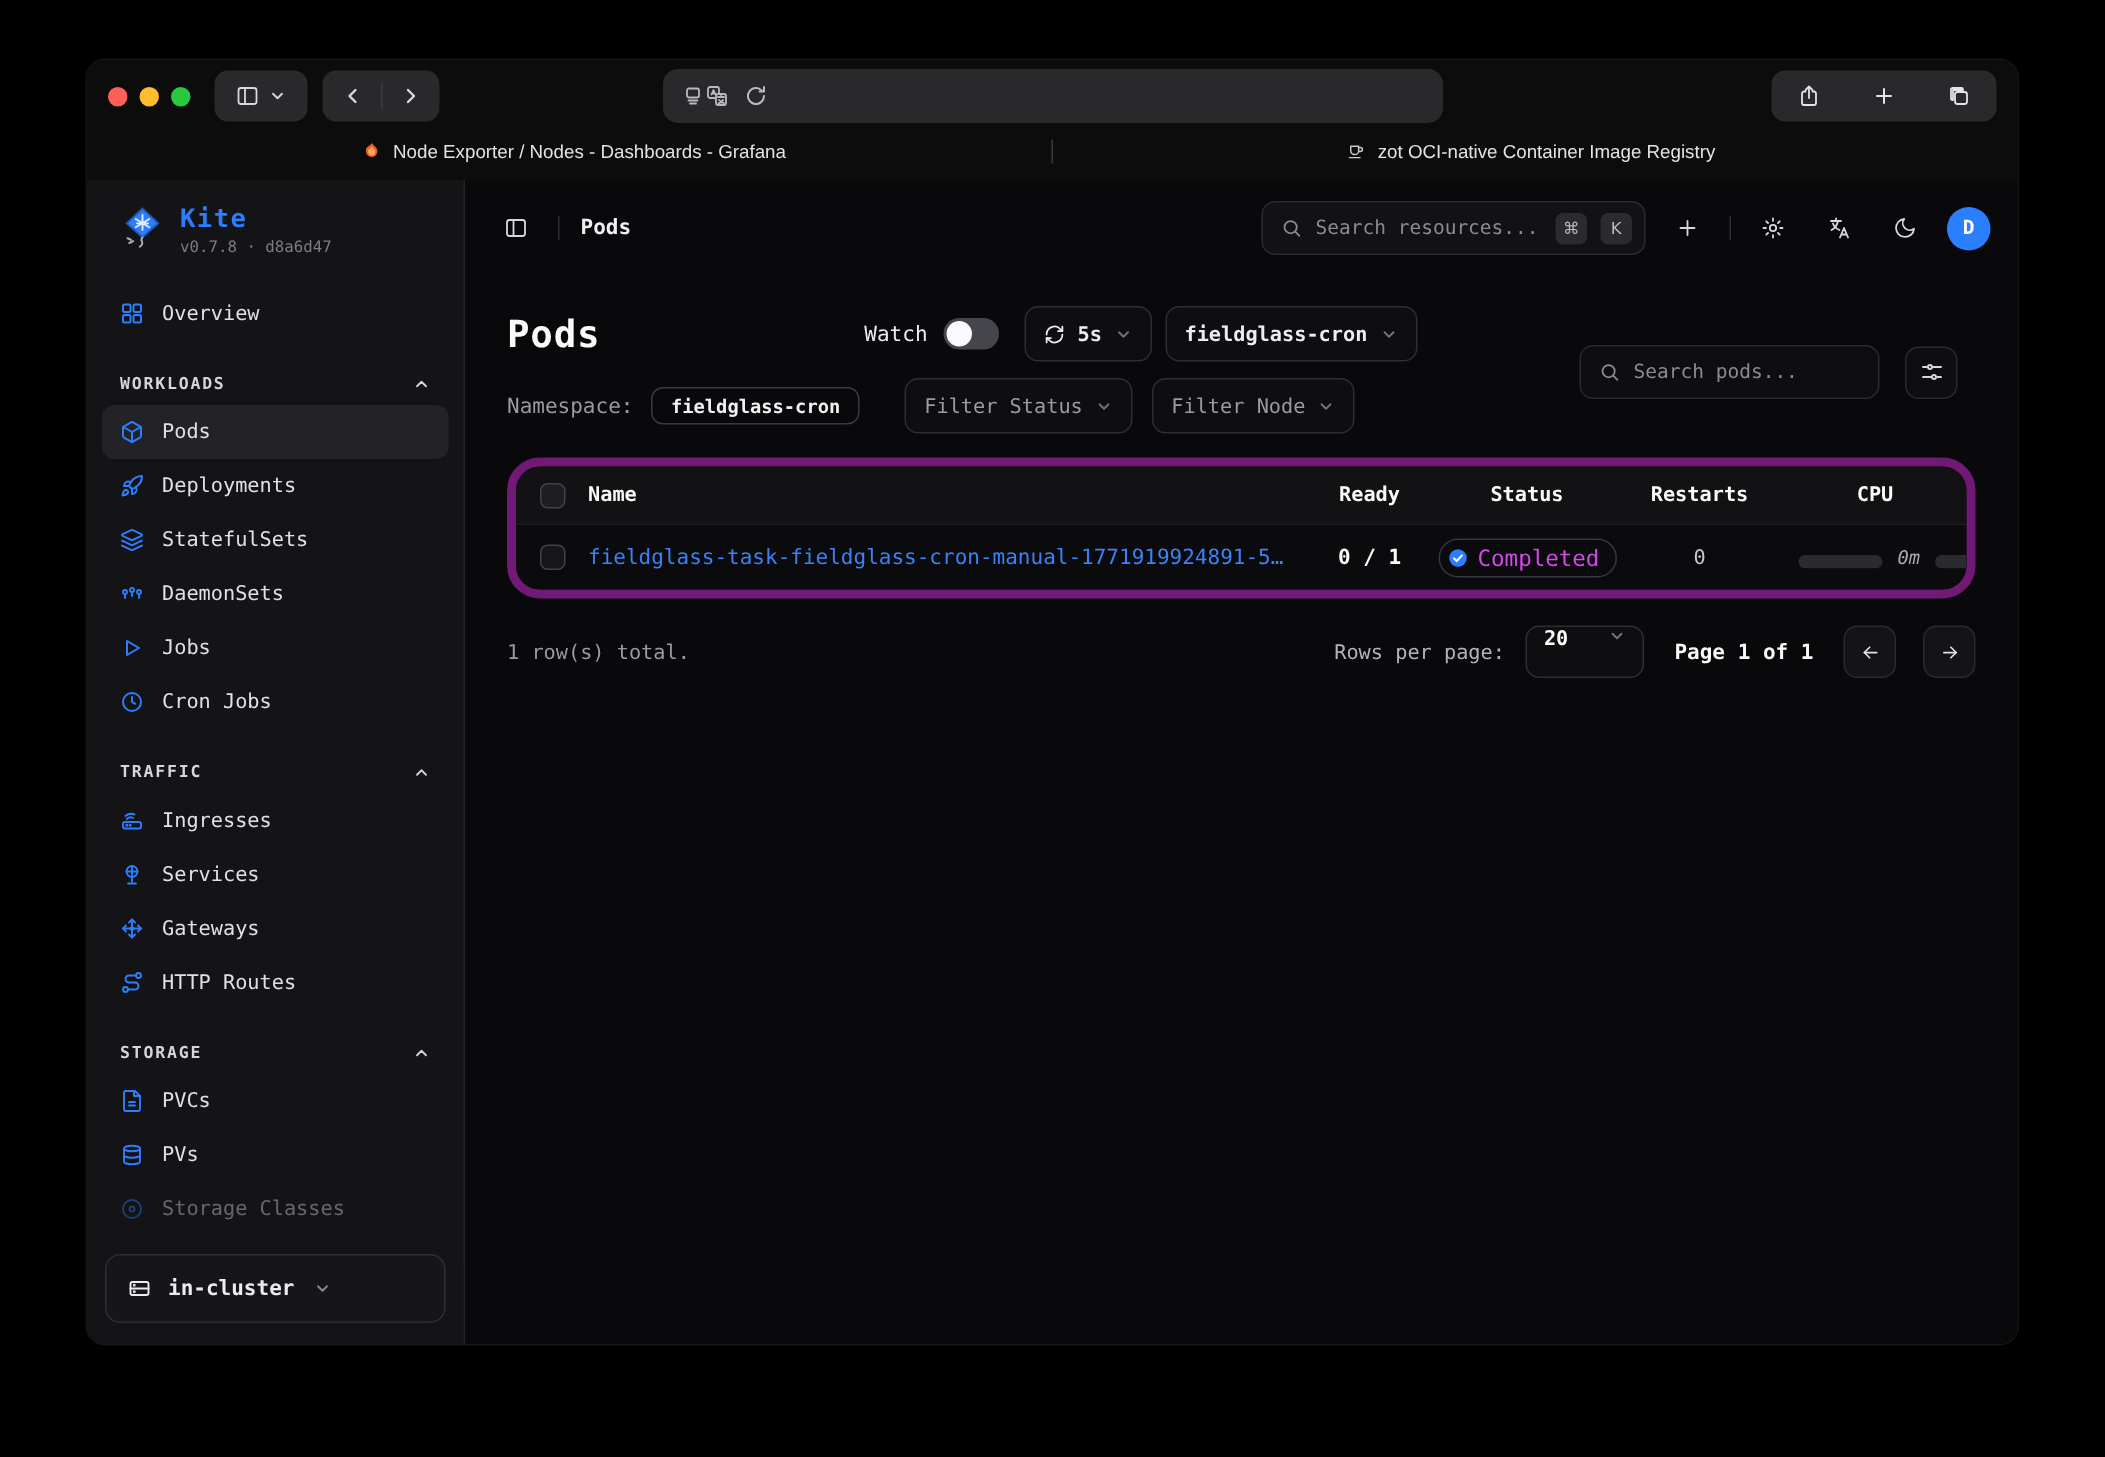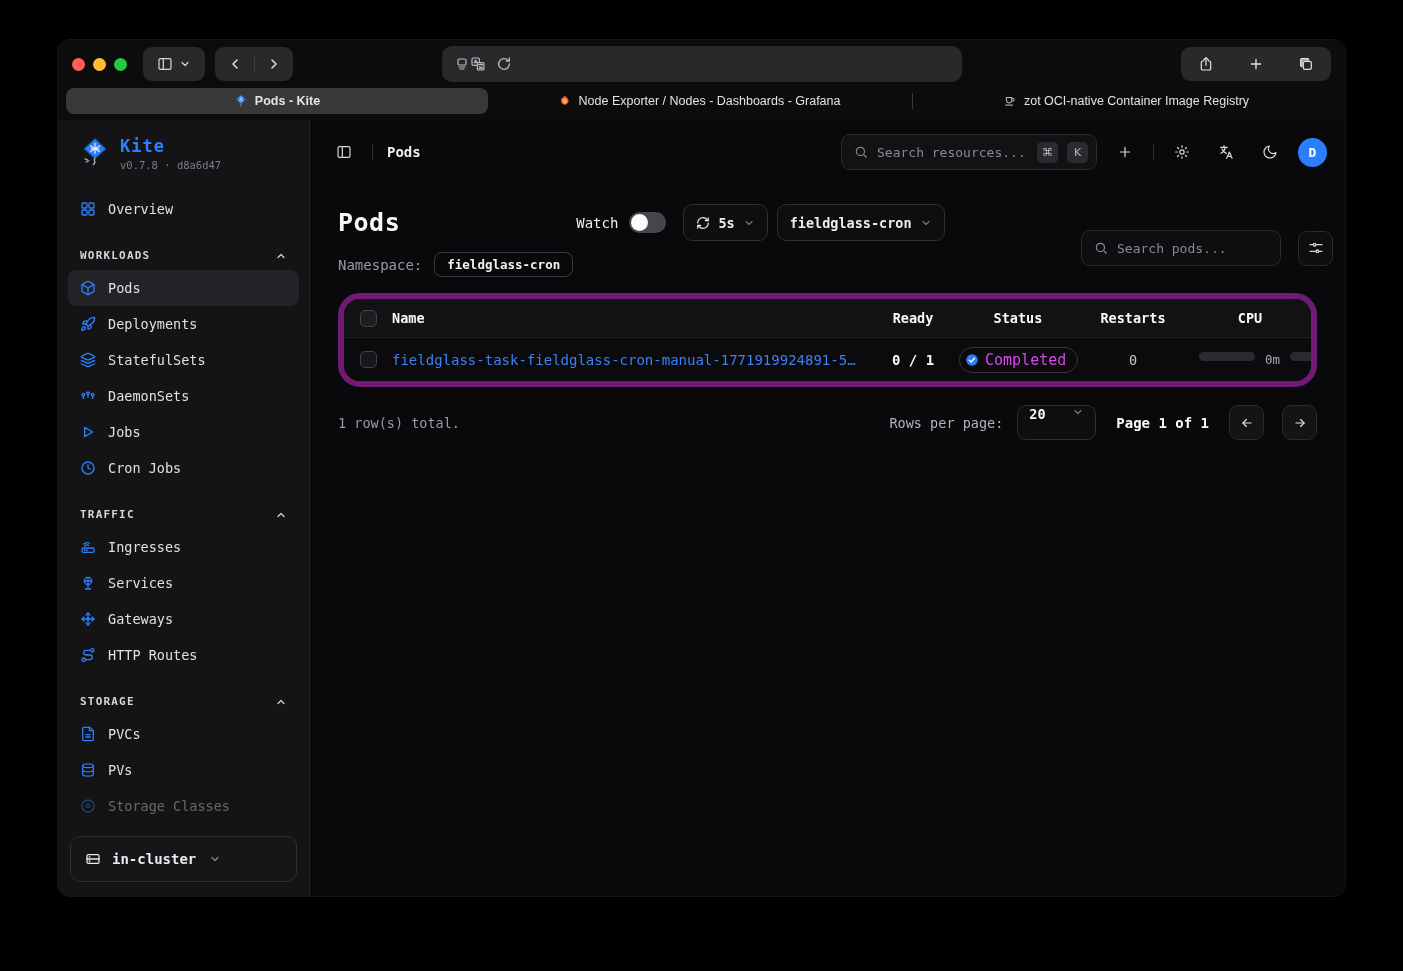--- a/index.html
+++ b/index.html
@@ -85,21 +85,21 @@
   .dd { height:37px; border:1px solid #2e2e33; border-radius:9px; background:#0e0e11; display:flex;
         align-items:center; gap:8px; padding:0 12px; color:#ededf0; font-size:13.5px; }
   .dd .chev { color:#73737c; }
   .dd.bold { font-weight:bold; }
   .dd.muted { color:#9a9aa3; }
   .row2 { display:flex; align-items:center; margin-top:11px; }
   .ns-label { color:#9a9aa3; font-size:14px; }
   .ns-badge { border:1px solid #3a3a40; border-radius:8px; height:25px; display:flex; align-items:center;
               padding:0 12px; color:#f2f2f4; font-size:12.5px; font-weight:bold; margin-left:12px; }
   .row2 .filters { display:flex; gap:13px; margin-left:30px; }
-  .search-block { position:absolute; top:46px; right:12px; display:flex; align-items:center; gap:17px; }
+  .search-block { position:absolute; top:46px; right:40px; display:flex; align-items:center; gap:17px; }
   .search-pods { width:200px; height:36px; border:1px solid #2a2a2f; background:#0e0e11; border-radius:9px;
                  display:flex; align-items:center; gap:9px; padding:0 12px; color:#8a8a92; }
   .search-pods input { flex:1; min-width:0; background:transparent; border:none; outline:none; color:#cacace;
                        font-family:inherit; font-size:13px; }
   .search-pods input::placeholder { color:#8a8a92; }
   .sliders-btn { width:35px; height:35px; border:1px solid #2a2a2f; border-radius:9px; background:#0e0e11;
                  display:flex; align-items:center; justify-content:center; color:#d8d8dc; }
 
   
   .table { margin-top:16px; border:6px solid #701a75; border-radius:22px; overflow:hidden; }
@@ -107,21 +107,21 @@
   .thead { background:#121215; height:38px; color:#fafafa; font-weight:bold; font-size:13.5px; }
   .trow  { height:44px; border-top:1px solid #1e1e22; background:#0b0b0d; font-size:13.5px; }
   .cell-check { display:flex; justify-content:center; }
   .checkbox { width:17px; height:17px; border:1px solid #42424a; border-radius:5px; background:rgba(255,255,255,.05); }
   .cell-c { text-align:center; }
   .pod-link { color:#3b82f6; font-size:14px; white-space:nowrap; overflow:hidden; text-overflow:ellipsis; display:block; }
   .ready-val { color:#fafafa; font-weight:bold; font-size:14px; }
   .restarts-val { color:#c9c9cf; }
   .status-badge { display:inline-flex; align-items:center; gap:6px; border:1px solid #36363d; border-radius:999px;
                   padding:3px 11px 3px 5px; color:#d946ef; font-size:15px; }
-  .cpu-cell { display:flex; align-items:flex-start; gap:10px; overflow:hidden; padding-left:10px; }
+  .cpu-cell { display:flex; align-items:flex-end; gap:10px; overflow:hidden; padding-left:10px;font-style:italic; }
   .bar { height:9px; border-radius:5px; background:#2a2a30; flex-shrink:0; }
   .bar.b1 { width:56px; } .bar.b2 { width:44px; }
   .cpu-val { color:#a9a9b2; font-size:12.5px; flex-shrink:0; }
 
   
   .tfooter { display:flex; align-items:center; margin-top:18px; }
   .total-text { color:#9a9aa3; font-size:13.5px; }
   .tfooter .right { margin-left:auto; display:flex; align-items:center; gap:14px; }
   .rpp-label { color:#b3b3bb; font-size:13.5px; }
   .rpp-dd { height:35px; min-width:79px; border:1px solid #2e2e33; border-radius:9px; background:#0e0e11;
@@ -216,30 +216,20 @@
         <div class="act">
             <svg class="ic" viewBox="0 0 24 24" fill="none" stroke="currentColor" stroke-width="1.8">
               <rect x="8" y="8" width="12" height="12" rx="2.5"></rect>
               <path d="M16 5.5V6H6a0 0 0 0 0 0 0v10h-.5A1.5 1.5 0 0 1 4 14.5v-9A1.5 1.5 0 0 1 5.5 4h9A1.5 1.5 0 0 1 16 5.5z"></path>
             </svg>
           </div>
       </div>
     </div>
 
     <div class="tabs-row">
-      <div class="tab active">
-        <span>
-            <svg class="ic14" viewBox="0 0 24 24">
-              <path d="M12 1.5 20 9.5 12 17 4 9.5Z" fill="#2f7df6"></path>
-              <path d="M12 4.5v9M8.8 6.6l6.4 5.2M15.2 6.6 8.8 11.8" stroke="#cfe3ff" stroke-width="1.1" fill="none"></path>
-              <path d="M12 17c-1.6 1.8 1.4 3-1.2 5" stroke="#9aa0a8" stroke-width="1.2" fill="none"></path>
-            </svg>
-          </span>
-        <span>Pods - Kite</span>
-      </div>
       <div class="tab">
         <span>
             <svg class="ic14" viewBox="0 0 24 24">
               <path d="M12 2c.8 3.2 4.8 4.2 6 8a6.6 6.6 0 1 1-12.9.6C4.6 6.4 9.8 6.2 12 2z" fill="#f05a28"></path>
               <path d="M12 6c.5 2 3 2.8 3.7 5.2A4.2 4.2 0 1 1 7.5 12C7.3 9 10.6 8.6 12 6z" fill="#fba55c"></path>
             </svg>
           </span>
         <span>Node Exporter / Nodes - Dashboards - Grafana</span>
       </div>
       <div class="tab-sep"></div>
@@ -538,20 +528,38 @@
                       <path d="M6 9l6 6 6-6"></path>
                     </svg>
                   </span>
               </div>
             </div>
           </div>
 
           <div class="row2">
             <span class="ns-label">Namespace:</span>
             <span class="ns-badge">fieldglass-cron</span>
+            <div class="filters">
+              <div class="dd muted">
+                <span>Filter Status</span>
+                <span class="chev">
+                    <svg class="ic12" viewBox="0 0 24 24" fill="none" stroke="currentColor" stroke-width="2.4">
+                      <path d="M6 9l6 6 6-6"></path>
+                    </svg>
+                  </span>
+              </div>
+              <div class="dd muted">
+                <span>Filter Node</span>
+                <span class="chev">
+                    <svg class="ic12" viewBox="0 0 24 24" fill="none" stroke="currentColor" stroke-width="2.4">
+                      <path d="M6 9l6 6 6-6"></path>
+                    </svg>
+                  </span>
+              </div>
+            </div>
           </div>
 
           <div class="search-block">
             <div class="search-pods">
               <span>
                   <svg class="ic14" viewBox="0 0 24 24" fill="none" stroke="currentColor" stroke-width="2">
                     <circle cx="11" cy="11" r="7"></circle>
                     <path d="m16.5 16.5 4.5 4.5"></path>
                   </svg>
                 </span>

